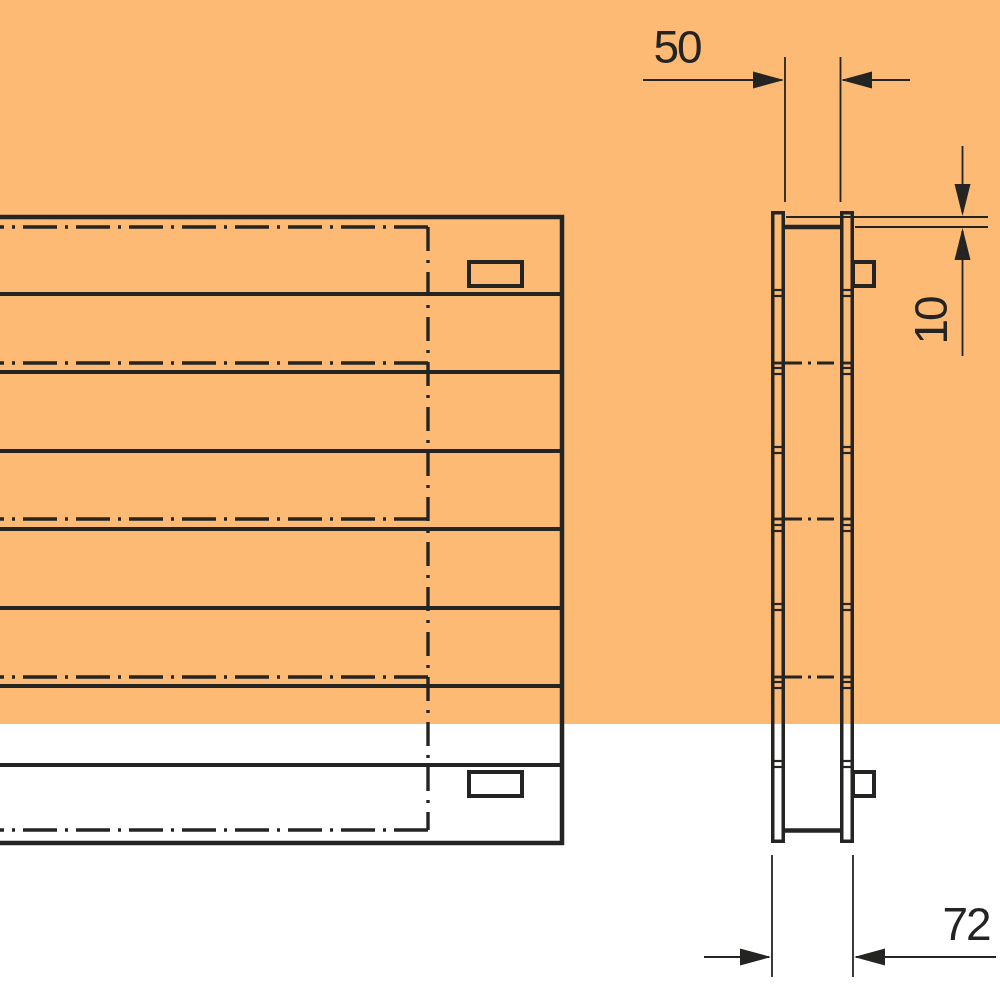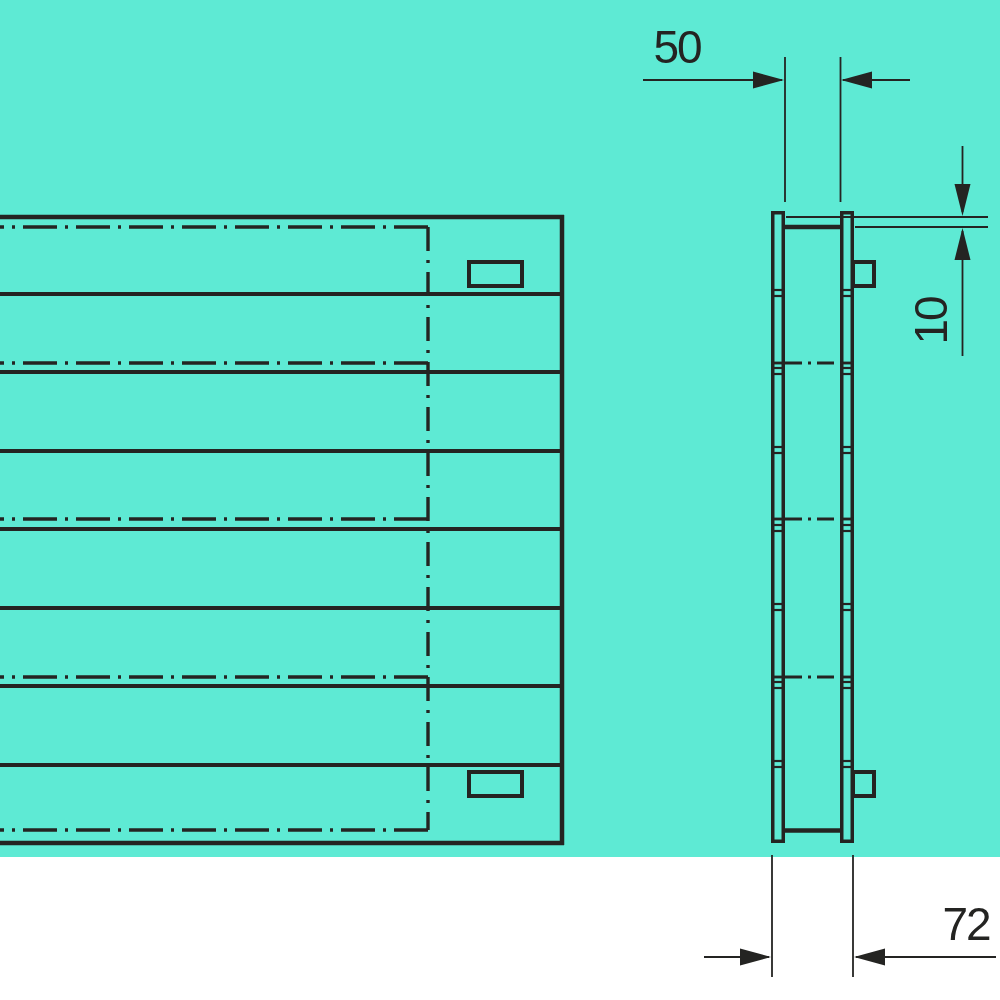--- a/index.html
+++ b/index.html
@@ -7,22 +7,22 @@
     padding:0;
     background:#ffffff;
     width:1000px;
     height:1000px;
     overflow:hidden;
     font-family:"Liberation Sans", sans-serif;
   }
   .stage{
     position:relative;
     width:1000px;
-    height:857px;
-    background:#5eead4;
+    height:724px;
+    background:#fdba74;
   }
   svg{display:block}
   .ln   {stroke:#242422; fill:none}
   .thick{stroke-width:4.5}
   .panel{stroke-width:3.8}
   .bar  {stroke-width:3.5}
   .joint{stroke-width:2.2}
   .chan {stroke-width:2.8}
   .thin {stroke-width:1.8}
   .tubes{stroke-width:2.2}

